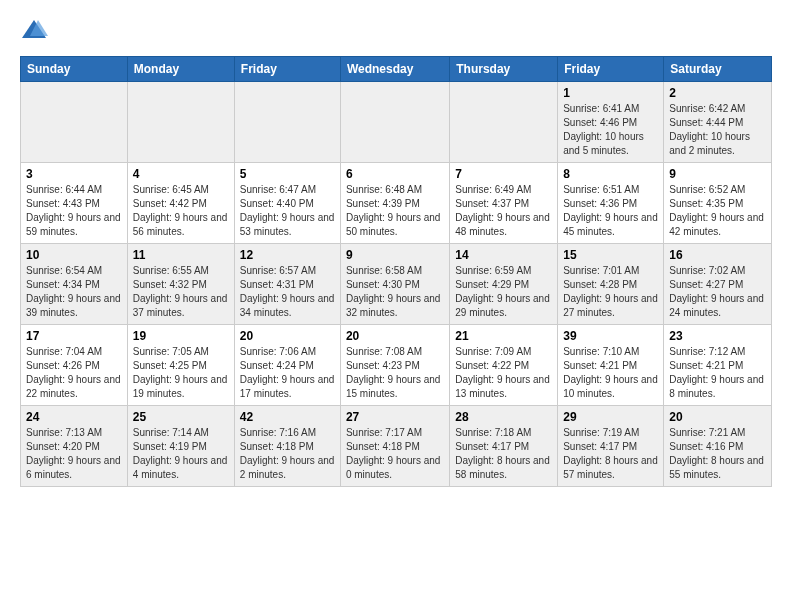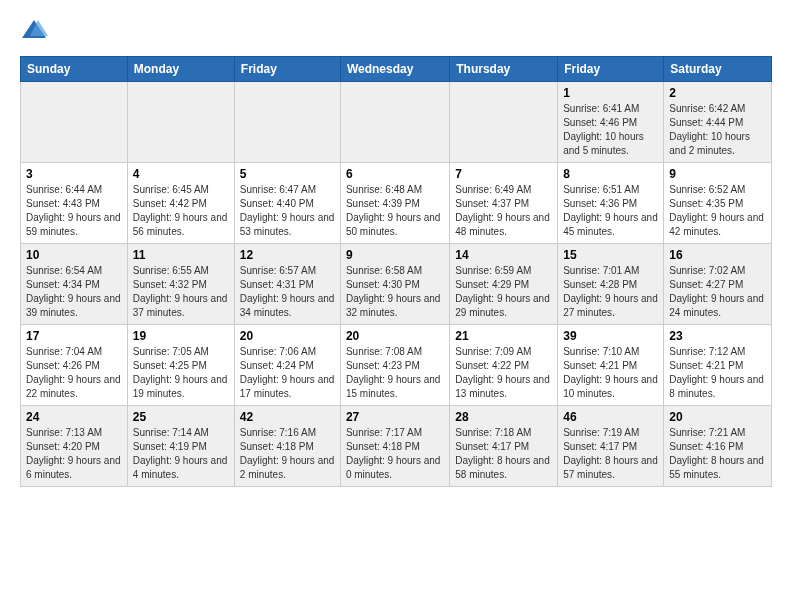--- a/index.html
+++ b/index.html
@@ -249,21 +249,21 @@
           </td>
           <td>
             <span class="day-number">27</span>
             <div class="day-info">Sunrise: 7:17 AM<br>Sunset: 4:18 PM<br>Daylight: 9 hours and 0 minutes.</div>
           </td>
           <td>
             <span class="day-number">28</span>
             <div class="day-info">Sunrise: 7:18 AM<br>Sunset: 4:17 PM<br>Daylight: 8 hours and 58 minutes.</div>
           </td>
           <td>
-            <span class="day-number">46</span>
+            <span class="day-number">29</span>
             <div class="day-info">Sunrise: 7:19 AM<br>Sunset: 4:17 PM<br>Daylight: 8 hours and 57 minutes.</div>
           </td>
           <td>
             <span class="day-number">20</span>
             <div class="day-info">Sunrise: 7:21 AM<br>Sunset: 4:16 PM<br>Daylight: 8 hours and 55 minutes.</div>
           </td>
         </tr>
       </tbody>
   </table>
 </div>

